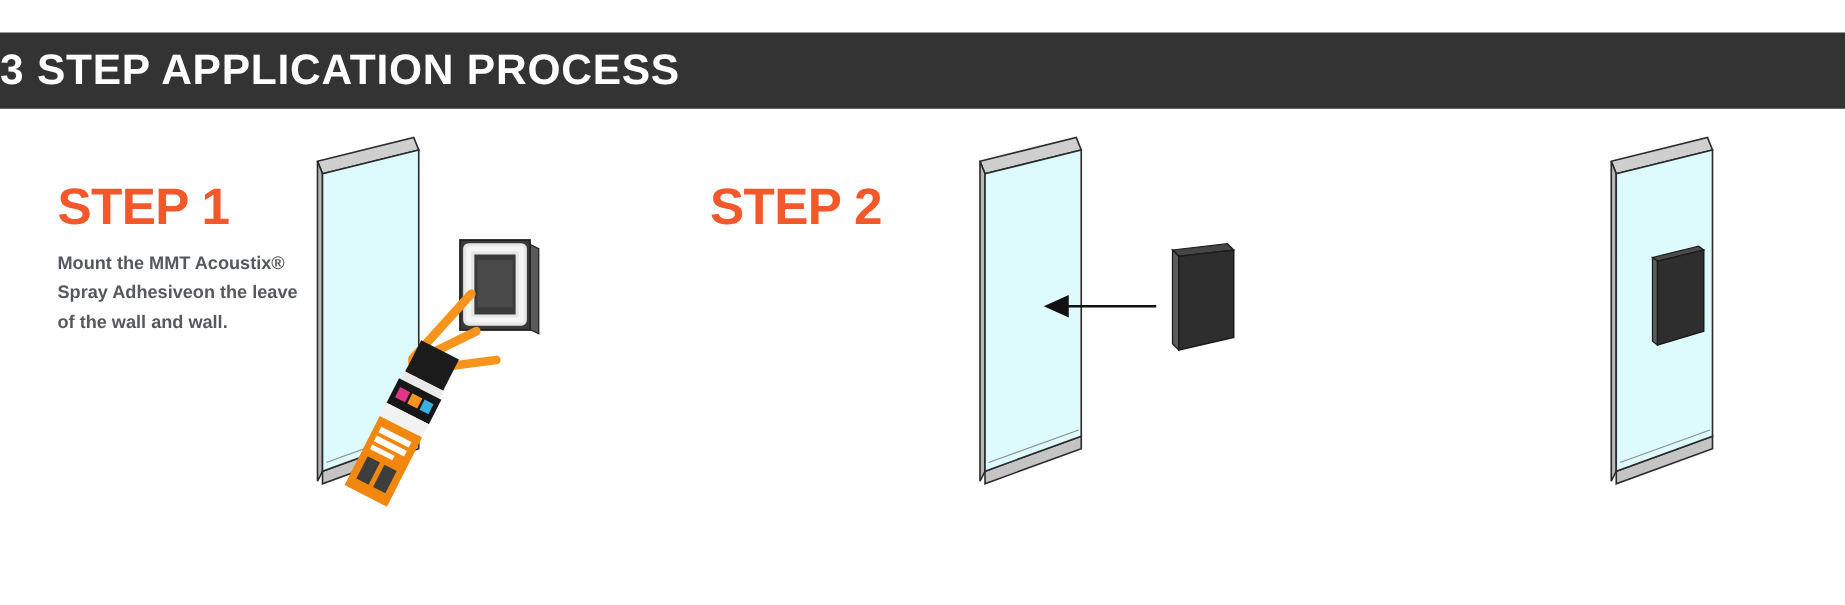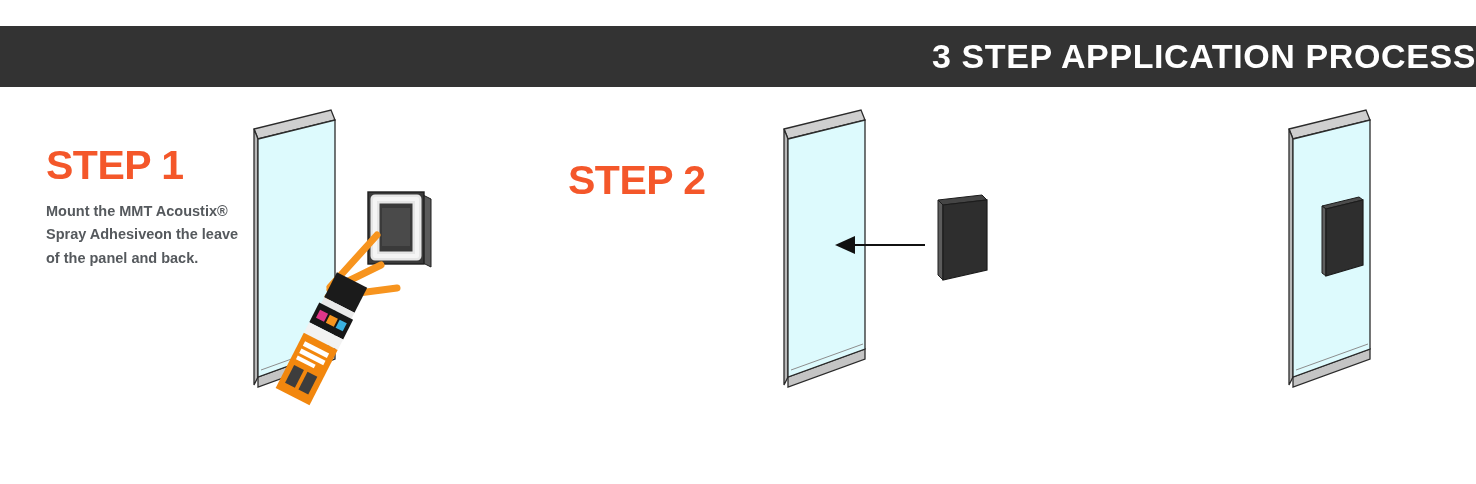--- a/index.html
+++ b/index.html
@@ -18,21 +18,21 @@
   
   .header-bar {
     position: absolute;
     left: 0;
     top: 26px;
     width: 1476px;
     height: 61px;
     background: #333333;
     display: flex;
     align-items: center;
-    justify-content: flex-end;
+    justify-content: flex-start;
   }
   .header-title {
     color: #ffffff;
     font-size: 34px;
     font-weight: bold;
     letter-spacing: 0.6px;
     font-family: "Liberation Sans", sans-serif;
     white-space: nowrap;
   }
 
@@ -51,21 +51,21 @@
   }
   .step-1 { left: 0;    width: 500px; }
   .step-2 { left: 500px; width: 500px; }
   .step-3 { left: 1030px; width: 446px; }
 
   .step-text {
     position: absolute;
     top: 58px;
   }
   .step-1 .step-text { left: 46px; width: 225px; }
-  .step-2 .step-text { left: 68px; width: 210px; margin-top: 15px; }
+  .step-2 .step-text { left: 68px; width: 210px; }
   .step-3 .step-text { left: 68px; width: 205px; }
 
   .step-heading {
     color: #f4572a;
     font-size: 41px;
     font-weight: bold;
     line-height: 1.0;
     margin: 0 0 14px 0;
     letter-spacing: -0.5px;
     font-family: "Liberation Sans", sans-serif;
@@ -95,21 +95,21 @@
 </div>
 
 <div class="steps">
 
   <div class="step step-1">
     <div class="step-text">
       <div class="step-heading">STEP 1</div>
       <p class="step-desc">
         <span>Mount the MMT Acoustix®</span><br>
         <span>Spray Adhesiveon the leave</span><br>
-        <span>of the panel and back.</span>
+        <span>of the wall and wall.</span>
       </p>
     </div>
 
     <div class="step-art">
       <svg width="230" height="340" viewBox="0 0 230 340">
 
         <polygon points="9,42 86,23 90,33 13,52" fill="#cfcfcf" stroke="#2b2b2b" stroke-width="1.3"></polygon>
 
         <polygon points="9,42 13,52 13,290 9,298" fill="#b8b8b8" stroke="#2b2b2b" stroke-width="1.3"></polygon>
 

